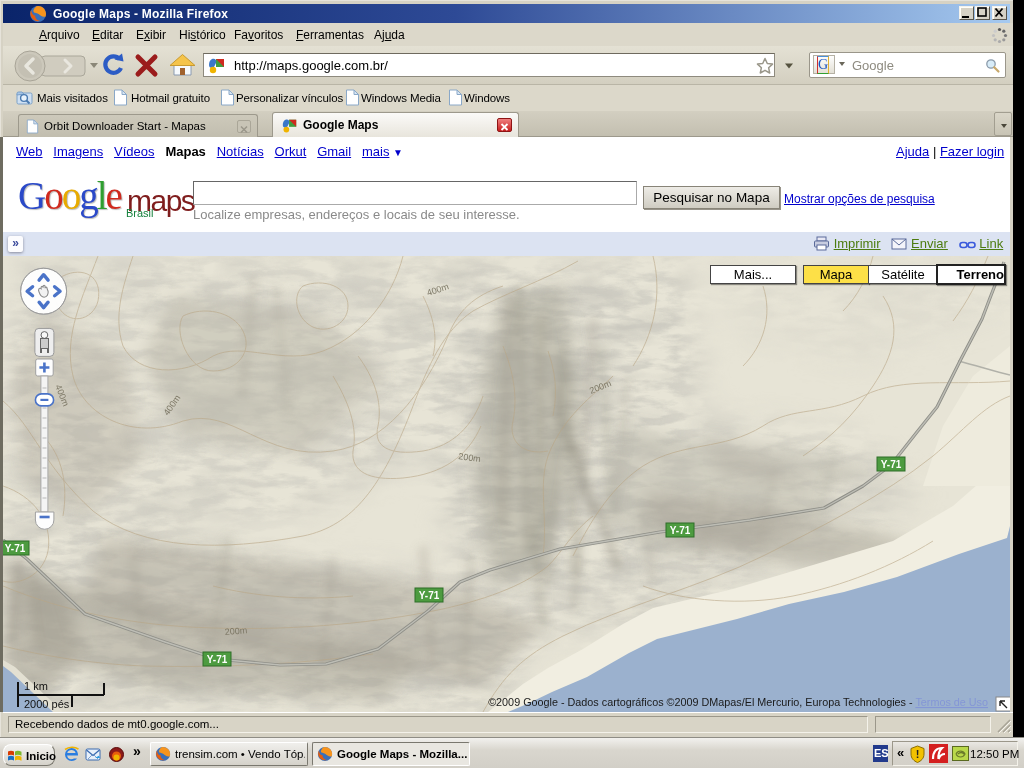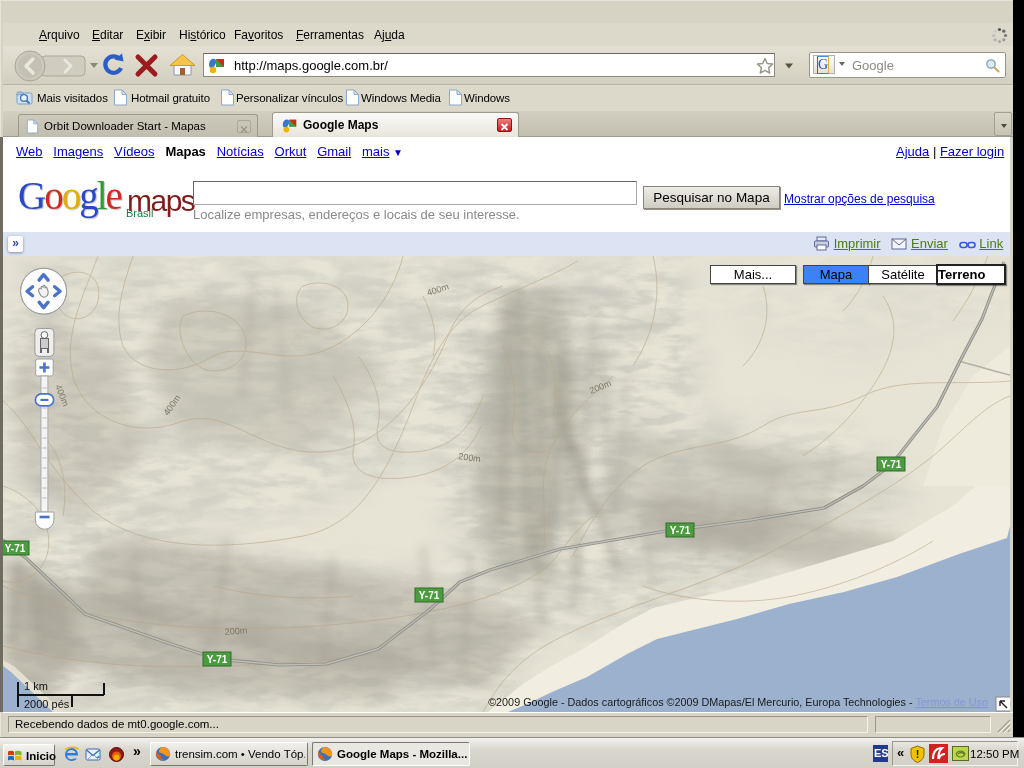--- a/index.html
+++ b/index.html
@@ -22,20 +22,37 @@
 
 #content { position:absolute; left:3px; top:137px; width:1007px; height:575px; background:#fff; }
 
 #statusbar { position:absolute; left:3px; top:712px; width:1010px; height:22px; background:#d8d4c6; border-top:1px solid #fff; font-size:12px; }
 
 #taskbar { position:absolute; left:0; top:737px; width:1024px; height:31px; background:linear-gradient(#f2f1ee,#d9d6ce 40%,#d2cfc7); border-top:1px solid #8f8d85; }
 </style></head>
 <body>
 <div id="screen">
   <div id="win"></div>
+  <div id="titlebar">
+    <svg class="abs" style="left:26px;top:1px" width="18" height="18" viewBox="0 0 18 18">
+      <circle cx="9" cy="9" r="8" fill="#3b6fb8"></circle>
+      <path d="M9 1 a8 8 0 0 1 7.6 10.4 C14 13 11 10 9.5 9 C7 7.5 5 8.5 4.3 6 C5 3 6.8 1 9 1 Z" fill="#f7941d"></path>
+      <path d="M2.2 5 C1 7 1 10 2.5 12.5 C4.5 15.5 8 16.8 11 15.8 C8 15.5 6 13 6.2 10.5 C4 10.8 2.5 8 2.2 5 Z" fill="#e85d0c"></path>
+    </svg>
+    <span id="titletext">Google Maps - Mozilla Firefox</span>
+    <div class="winbtn" style="left:956px"><svg width="13" height="12">
+          <rect x="2" y="9" width="7" height="2" fill="#000"></rect>
+        </svg></div>
+    <div class="winbtn" style="left:972px"><svg width="13" height="12">
+          <rect x="2" y="1" width="8" height="8" fill="none" stroke="#000" stroke-width="1.6"></rect>
+        </svg></div>
+    <div class="winbtn" style="left:989px"><svg width="13" height="12">
+          <path d="M2.5 1.5 L9.5 9.5 M9.5 1.5 L2.5 9.5" stroke="#000" stroke-width="1.8"></path>
+        </svg></div>
+  </div>
   <div id="menubar">
     <span class="menuitem" style="left:15px"><u>A</u>rquivo</span>
     <span class="menuitem" style="left:68px"><u>E</u>ditar</span>
     <span class="menuitem" style="left:112px">E<u>x</u>ibir</span>
     <span class="menuitem" style="left:155px">Hi<u>s</u>tórico</span>
     <span class="menuitem" style="left:210px">Fa<u>v</u>oritos</span>
     <span class="menuitem" style="left:272px"><u>F</u>erramentas</span>
     <span class="menuitem" style="left:350px">Aj<u>u</u>da</span>
     <svg class="abs" style="left:988px;top:4px" width="17" height="17" viewBox="0 0 17 17">
       <g fill="#8a8a8a">
@@ -388,35 +405,35 @@
             <path d="M39.5,132 L43.5,132 M39.5,142 L43.5,142 M39.5,152 L43.5,152 M39.5,162 L43.5,162 M39.5,172 L43.5,172 M39.5,182 L43.5,182 M39.5,192 L43.5,192 M39.5,202 L43.5,202 M39.5,212 L43.5,212 M39.5,222 L43.5,222 M39.5,232 L43.5,232 M39.5,242 L43.5,242"></path>
           </g>
           <rect x="32.4" y="137.9" width="18.2" height="12" rx="6" fill="#fff" stroke="#4a73c8" stroke-width="1.6"></rect>
           <path d="M37.4,143.9 L45.4,143.9" stroke="#4a73c8" stroke-width="2.2"></path>
           <path d="M32.4,256 L50.9,256 L50.9,264 A 9 9 0 0 1 32.4,264 Z" fill="#fdfdfd" stroke="#a0a0a0"></path>
           <path d="M36.6,261 L46.6,261" stroke="#4a73c8" stroke-width="2.6"></path>
         </g>
       </svg>
     </div>
     <div class="abs" style="left:707px;top:128px;width:86px;height:19px;background:#fff;border:1px solid #444;box-shadow:1px 1px 1px rgba(0,0,0,.4);font-size:13px;text-align:center;padding-top:1px">Mais...</div>
-    <div class="abs" style="left:800px;top:128px;width:66px;height:19px;background:#3b82f6;border:1px solid #444;box-shadow:1px 1px 1px rgba(0,0,0,.4);font-size:13px;text-align:center;padding-top:1px">Mapa</div>
+    <div class="abs" style="left:800px;top:128px;width:66px;height:19px;background:#fde047;border:1px solid #444;box-shadow:1px 1px 1px rgba(0,0,0,.4);font-size:13px;text-align:center;padding-top:1px">Mapa</div>
     <div class="abs" style="left:865px;top:128px;width:70px;height:19px;background:#fff;border:1px solid #444;box-shadow:1px 1px 1px rgba(0,0,0,.4);font-size:13px;text-align:center;padding-top:1px">Satélite</div>
-    <div class="abs" style="left:933px;top:127px;width:70px;height:21px;background:#fff;border:2px solid #222;box-shadow:1px 1px 1px rgba(0,0,0,.4);font-size:13px;font-weight:bold;text-align:left;padding-top:1px">Terreno</div>
+    <div class="abs" style="left:933px;top:127px;width:70px;height:21px;background:#fff;border:2px solid #222;box-shadow:1px 1px 1px rgba(0,0,0,.4);font-size:13px;font-weight:bold;text-align:right;padding-top:1px">Terreno</div>
   </div>
   <div id="statusbar">
     <div class="abs" style="left:5px;top:3px;width:860px;height:17px;border:1px solid;border-color:#9b978a #f4f2ea #f4f2ea #9b978a"></div>
     <span class="abs" style="left:12px;top:5px;font-size:11.5px">Recebendo dados de mt0.google.com...</span>
     <div class="abs" style="left:872px;top:3px;width:116px;height:17px;border:1px solid;border-color:#9b978a #f4f2ea #f4f2ea #9b978a"></div>
     <svg class="abs" style="left:994px;top:6px" width="14" height="14">
       <path d="M13 1 L1 13 M13 6 L6 13 M13 11 L11 13" stroke="#a8a496" stroke-width="1.5"></path>
       <path d="M14 2 L2 14 M14 7 L7 14 M14 12 L12 14" stroke="#f6f4ee" stroke-width="1"></path>
     </svg>
   </div>
   <div id="taskbar">
-    <div class="abs" style="left:3px;top:6px;width:52px;height:22px;background:linear-gradient(#f4f3f0,#d5d2ca);border:1px solid;border-color:#fff #7a786f #7a786f #fff;border-radius:2px">
+    <div class="abs" style="left:3px;top:6px;width:52px;height:22px;background:linear-gradient(#f4f3f0,#d5d2ca);border:1px solid;border-color:#fff #7a786f #7a786f #fff;border-radius:8px">
       <svg class="abs" style="left:3px;top:3px" width="16" height="16" viewBox="0 0 16 16">
         <path d="M1 3.5 C3 2.5 5 2.5 7 3.5 L7 7.5 C5 6.5 3 6.5 1 7.5 Z" fill="#d83b01"></path>
         <path d="M8 3.5 C10 2.5 12 2.5 14.5 3.8 L14.5 7.8 C12 6.5 10 6.5 8 7.5 Z" fill="#7cb82f"></path>
         <path d="M1 8.5 C3 7.5 5 7.5 7 8.5 L7 12.5 C5 11.5 3 11.5 1 12.5 Z" fill="#1a6fc4"></path>
         <path d="M8 8.5 C10 7.5 12 7.5 14.5 8.8 L14.5 12.8 C12 11.5 10 11.5 8 12.5 Z" fill="#f0b400"></path>
       </svg>
       <span class="abs" style="left:22px;top:5px;font-weight:bold;font-size:11.5px">Inicio</span>
     </div>
     <svg class="abs" style="left:63px;top:8px" width="17" height="17" viewBox="0 0 17 17">
       <path d="M8.5 2 A 6.5 6.5 0 1 0 8.5 15 C11 15 13 14 14 12.5 L11 12.5 A 4.5 4.5 0 0 1 4 9.5 L15 9.5 C15.3 5.5 12.5 2 8.5 2 Z M4.2 7 A 4.5 4.5 0 0 1 12.6 7 Z" fill="#2a7de0"></path>

